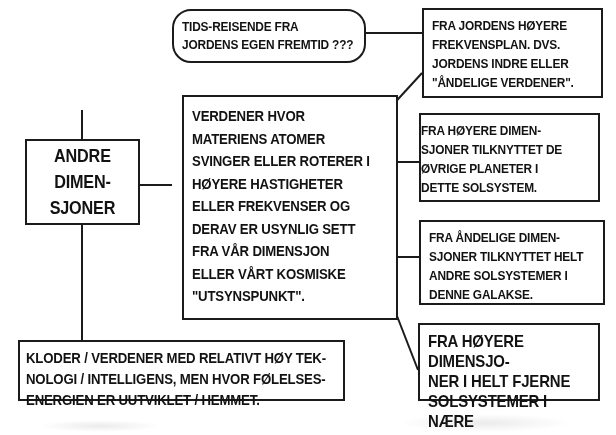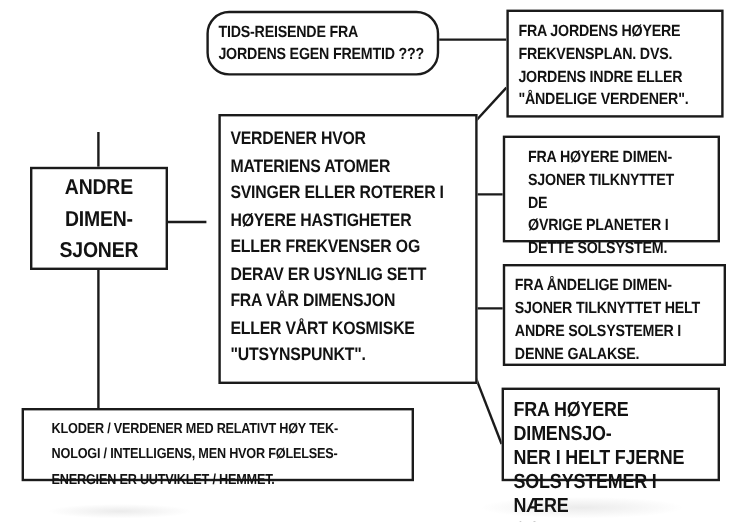--- a/index.html
+++ b/index.html
@@ -43,24 +43,24 @@
   .fit-center {
     transform: scaleX(0.90);
     transform-origin: 50% 50%;
   }
 
   #title-box   { left: 25px;  top: 8px;   width: 115px; height: 102px; font-size: 23px; line-height: 31px; }
   #andre-box   { left: 25px;  top: 139px; width: 115px; height: 86px;  font-size: 18px; line-height: 26px; }
   #tids-box    { left: 172px; top: 9px;   width: 194px; height: 54px;  font-size: 13.5px; line-height: 18px; padding: 7px 8px; border-radius: 19px; }
   #central-box { left: 182px; top: 95px;  width: 216px; height: 225px; font-size: 15px; line-height: 22.5px; padding: 8px 8px; }
   #right-box-0 { left: 422px; top: 8px;   width: 181px; height: 90px;  font-size: 13.5px; line-height: 19px; padding: 6px 8px; }
-  #right-box-1 { left: 419px; top: 113px; width: 181px; height: 89px;  font-size: 13.5px; line-height: 19px; padding: 6px 19px; }
+  #right-box-1 { left: 419px; top: 113px; width: 181px; height: 89px;  font-size: 13.5px; line-height: 19px; padding: 6px 0; }
   #right-box-2 { left: 419px; top: 220px; width: 186px; height: 85px;  font-size: 13.5px; line-height: 19px; padding: 6px 8px; }
   #right-box-3 { left: 418px; top: 323px; width: 182px; height: 78px;  font-size: 17px; line-height: 20px; padding: 7px 8px; }
-  #bottom-box  { left: 18px;  top: 340px; width: 327px; height: 61px;  font-size: 12px; line-height: 21px; padding: 5px 23px; }
+  #bottom-box  { left: 18px;  top: 340px; width: 327px; height: 61px;  font-size: 15px; line-height: 21px; padding: 5px 6px; }
 
   #connector-layer {
     position: absolute;
     left: 0; top: 0;
     width: 616px;
     height: 435px;
   }
   #connector-layer line {
     stroke: #1b1b1b;
     stroke-width: 2;

